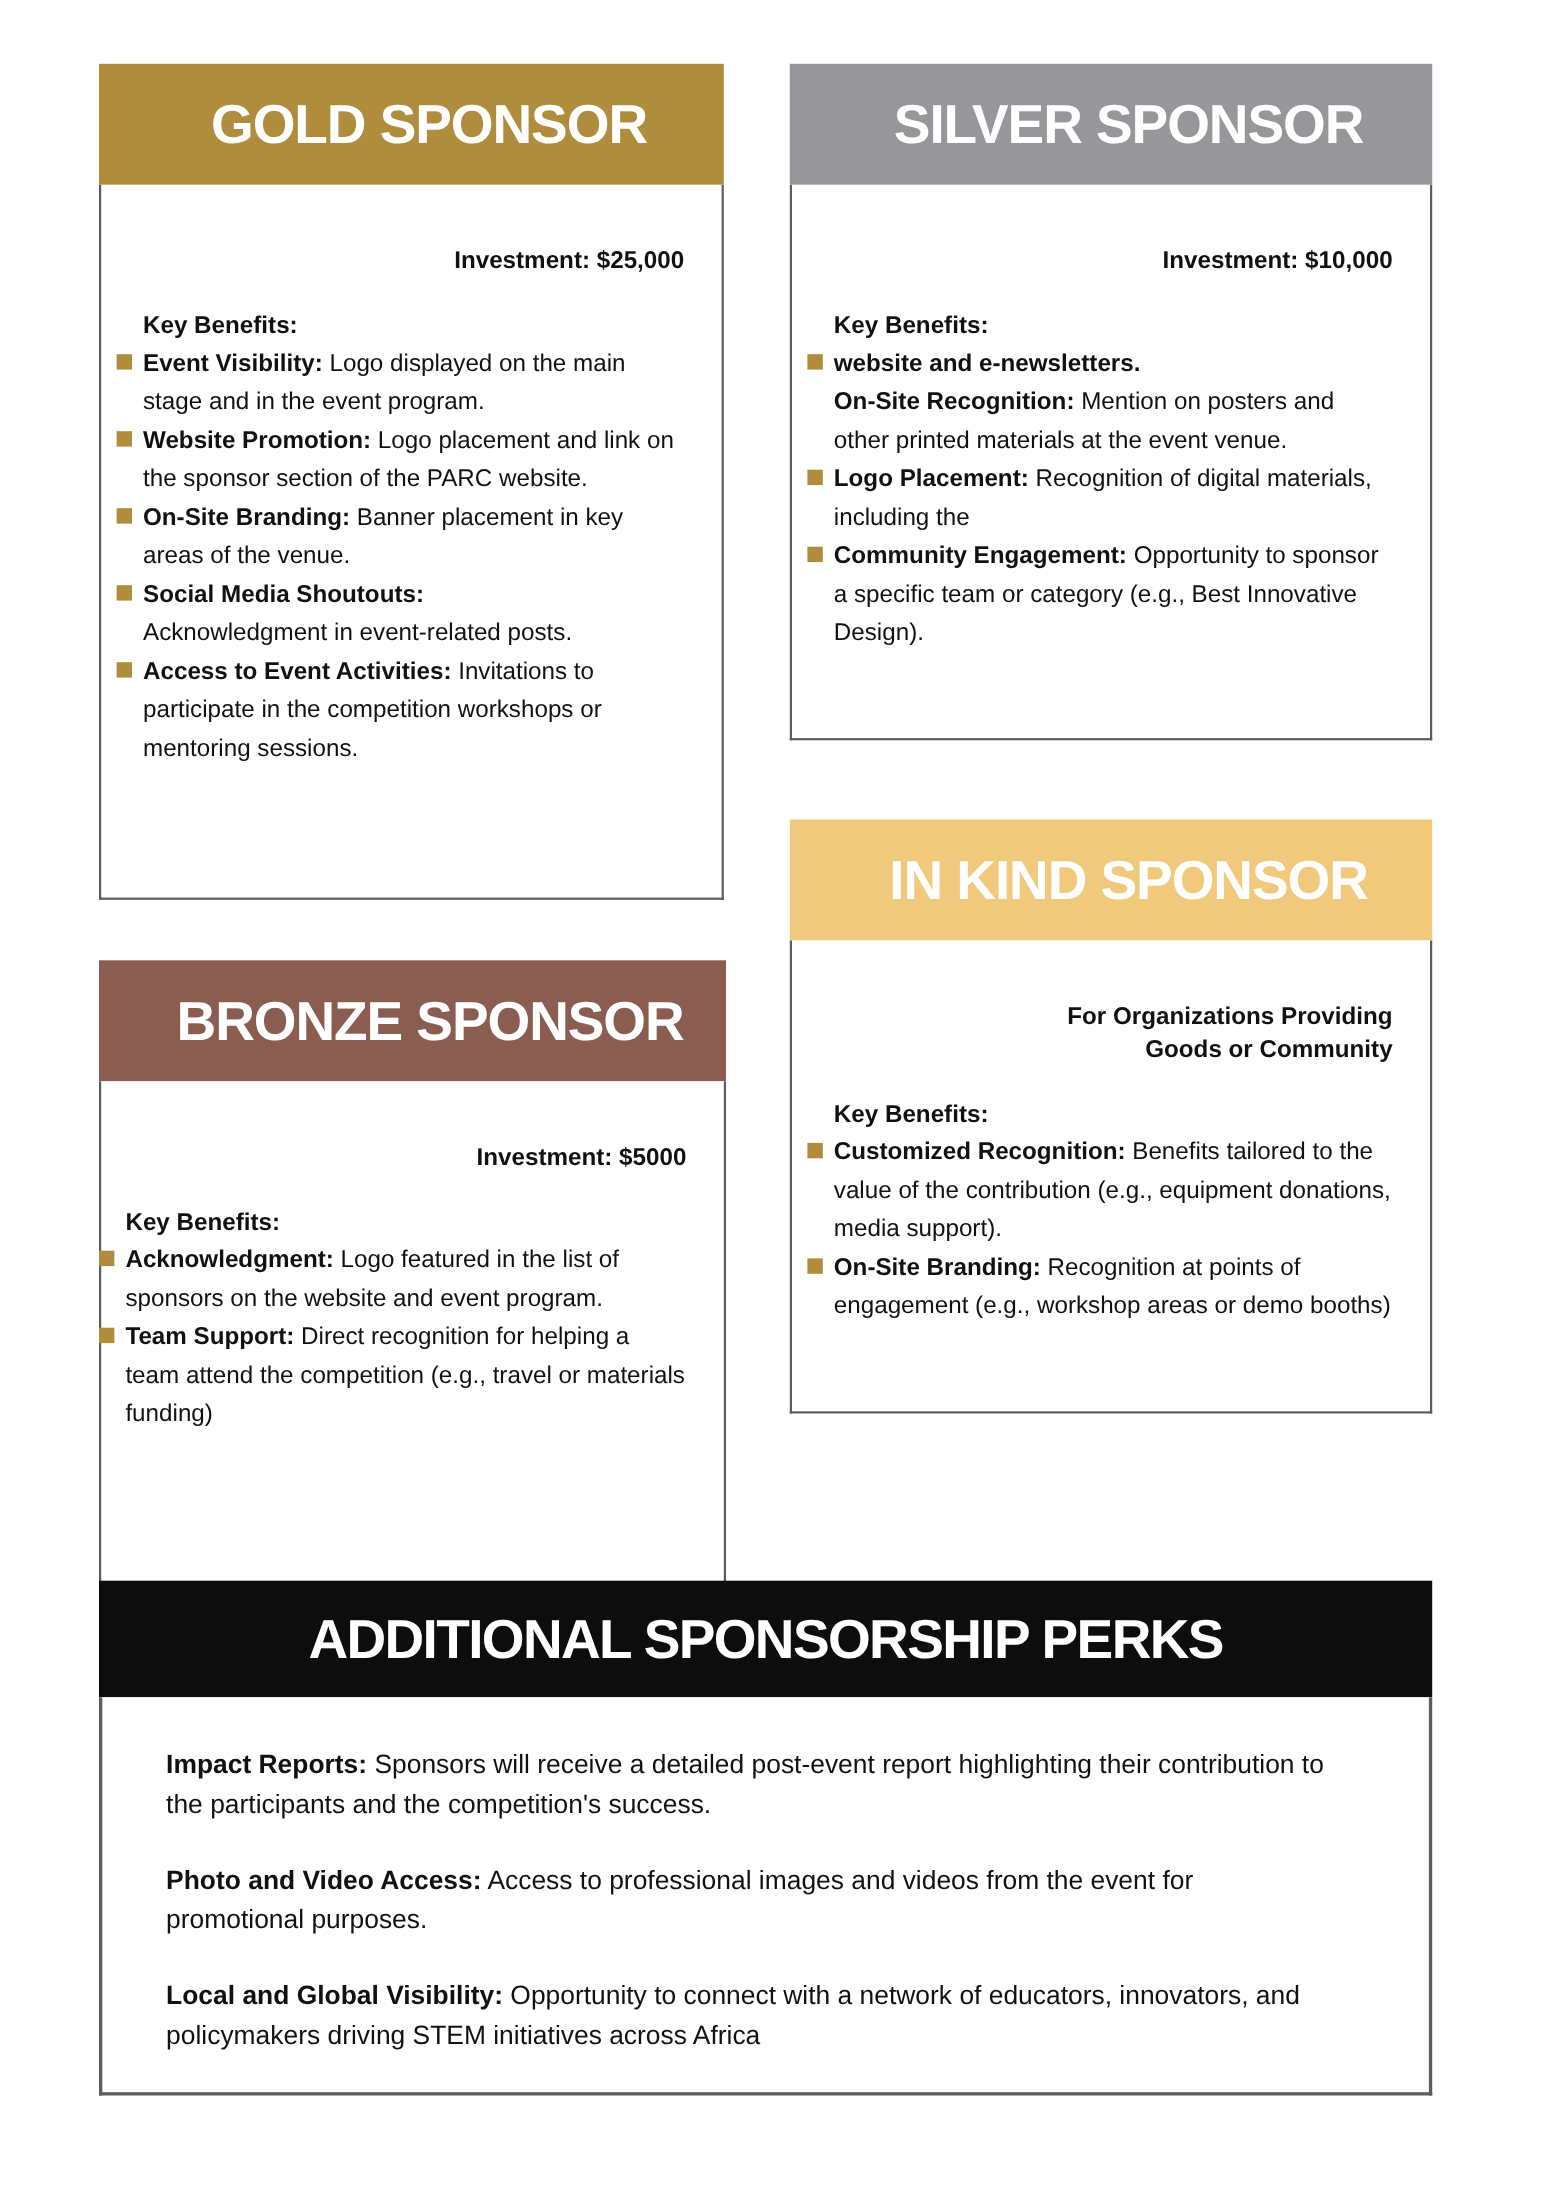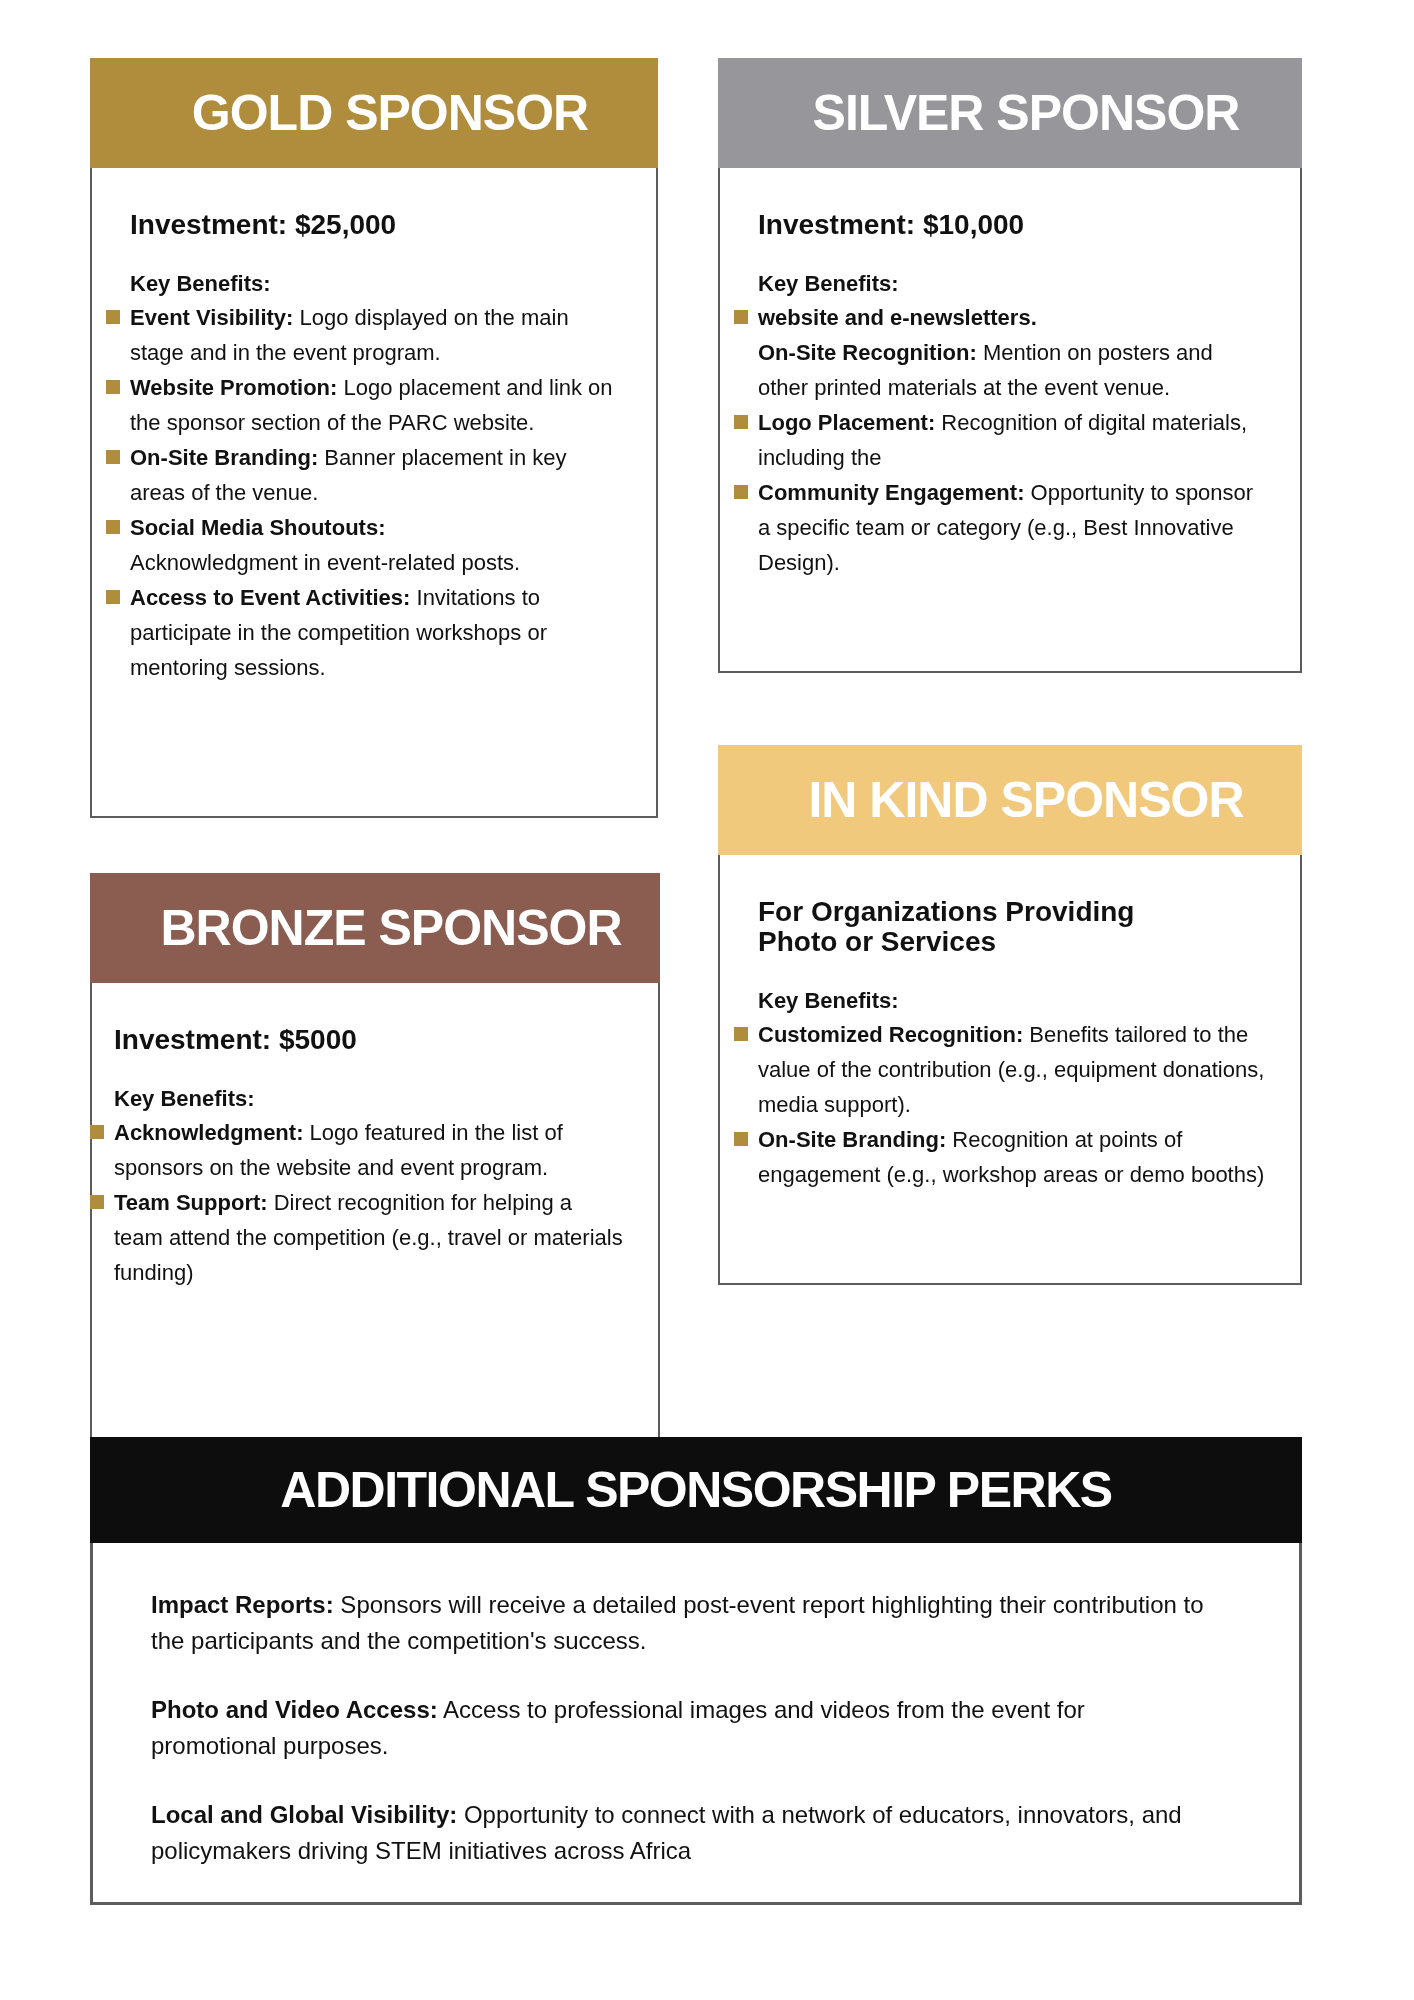--- a/index.html
+++ b/index.html
@@ -25,21 +25,21 @@
     font-size:22px;line-height:35px;
   }
   #card-gold{left:90px;top:58px;width:568px;}
   #card-gold .card-body{height:650px;}
   #card-silver{left:718px;top:58px;width:584px;}
   #card-silver .card-body{height:505px;}
   #card-inkind{left:718px;top:745px;width:584px;}
   #card-inkind .card-body{height:430px;}
   #card-bronze{left:90px;top:873px;width:570px;}
   #card-bronze .card-body{height:556px;padding-left:22px;}
-  .intro{font-weight:700;font-size:28px;line-height:30px;margin:0 0 28px 0;}
+  .intro{font-weight:700;font-size:22px;line-height:30px;margin:12px 0 28px 0;text-align:right;}
   .kb-label{font-weight:700;font-size:22px;line-height:32px;}
   ul.benefits{list-style:none;margin:0;padding:0;}
   ul.benefits li{position:relative;}
   .bullet{position:absolute;left:-24px;top:10px;width:14px;height:14px;background:var(--bullet);}
   .b{font-weight:700;}
   
   #perks{left:90px;top:1437px;width:1212px;position:absolute;}
   .perks-header{height:106px;background:var(--black);display:flex;align-items:center;justify-content:center;}
   .perks-title{color:var(--header-text);font-weight:700;font-size:50px;letter-spacing:-1.5px;white-space:nowrap;text-align:right;}
   .perks-body{
@@ -88,21 +88,21 @@
   </div>
 </div>
 
 <div class="card" id="card-inkind">
   <div class="card-header hdr-inkind">
     <span class="card-title">IN KIND SPONSOR</span>
   </div>
   <div class="card-body">
     <div class="intro">
         <div>For Organizations Providing</div>
-        <div>Photo or Services</div>
+        <div>Goods or Community</div>
       </div>
     <div class="kb-label">Key Benefits:</div>
     <ul class="benefits">
         <li><span class="bullet"></span><span><span class="b">Customized Recognition:</span><span> Benefits tailored to the value of the contribution (e.g., equipment donations, media support).</span></span></li>
         <li><span class="bullet"></span><span><span class="b">On-Site Branding:</span><span> Recognition at points of engagement (e.g., workshop areas or demo booths)</span></span></li>
       </ul>
   </div>
 </div>
 
 <div class="card" id="card-bronze">

